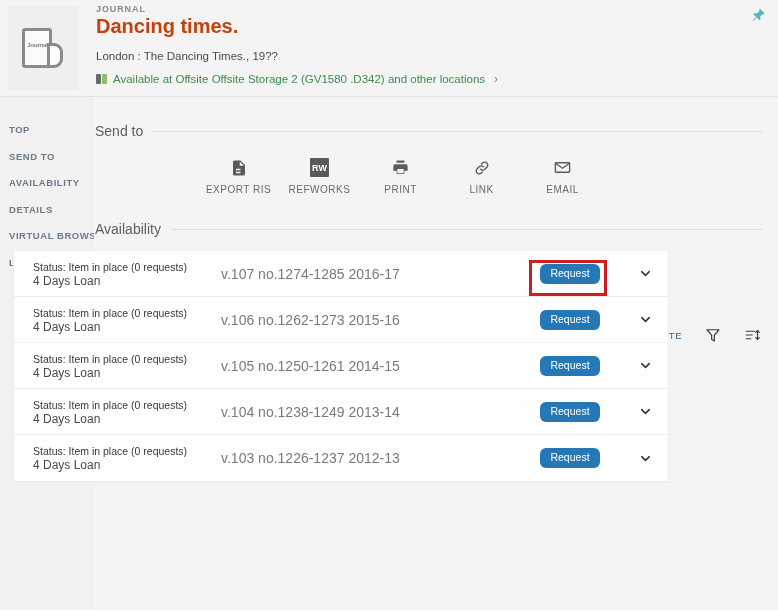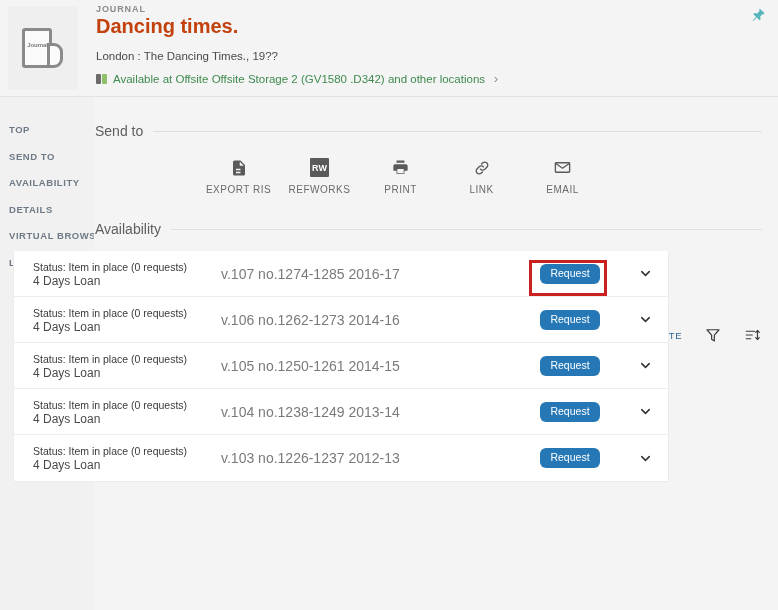--- a/index.html
+++ b/index.html
@@ -346,21 +346,21 @@
           <path d="M6 9l6 6 6-6"></path>
         </svg>
       </div>
     </div>
 
     <div class="item-row">
       <div class="item-info">
         <div class="item-status">Status: Item in place (0 requests)</div>
         <div class="item-loan">4 Days Loan</div>
       </div>
-      <div class="item-desc">v.106 no.1262-1273 2014-16</div>
+      <div class="item-desc">v.106 no.1262-1273 2015-16</div>
       <div class="req-cell">
         <button class="req-btn">Request</button>
       </div>
       <div class="chev-cell">
         <svg viewBox="0 0 24 24" width="15" height="15" fill="none" stroke="currentColor" stroke-width="2.4" stroke-linecap="round" stroke-linejoin="round" aria-hidden="true">
           <path d="M6 9l6 6 6-6"></path>
         </svg>
       </div>
     </div>
 

